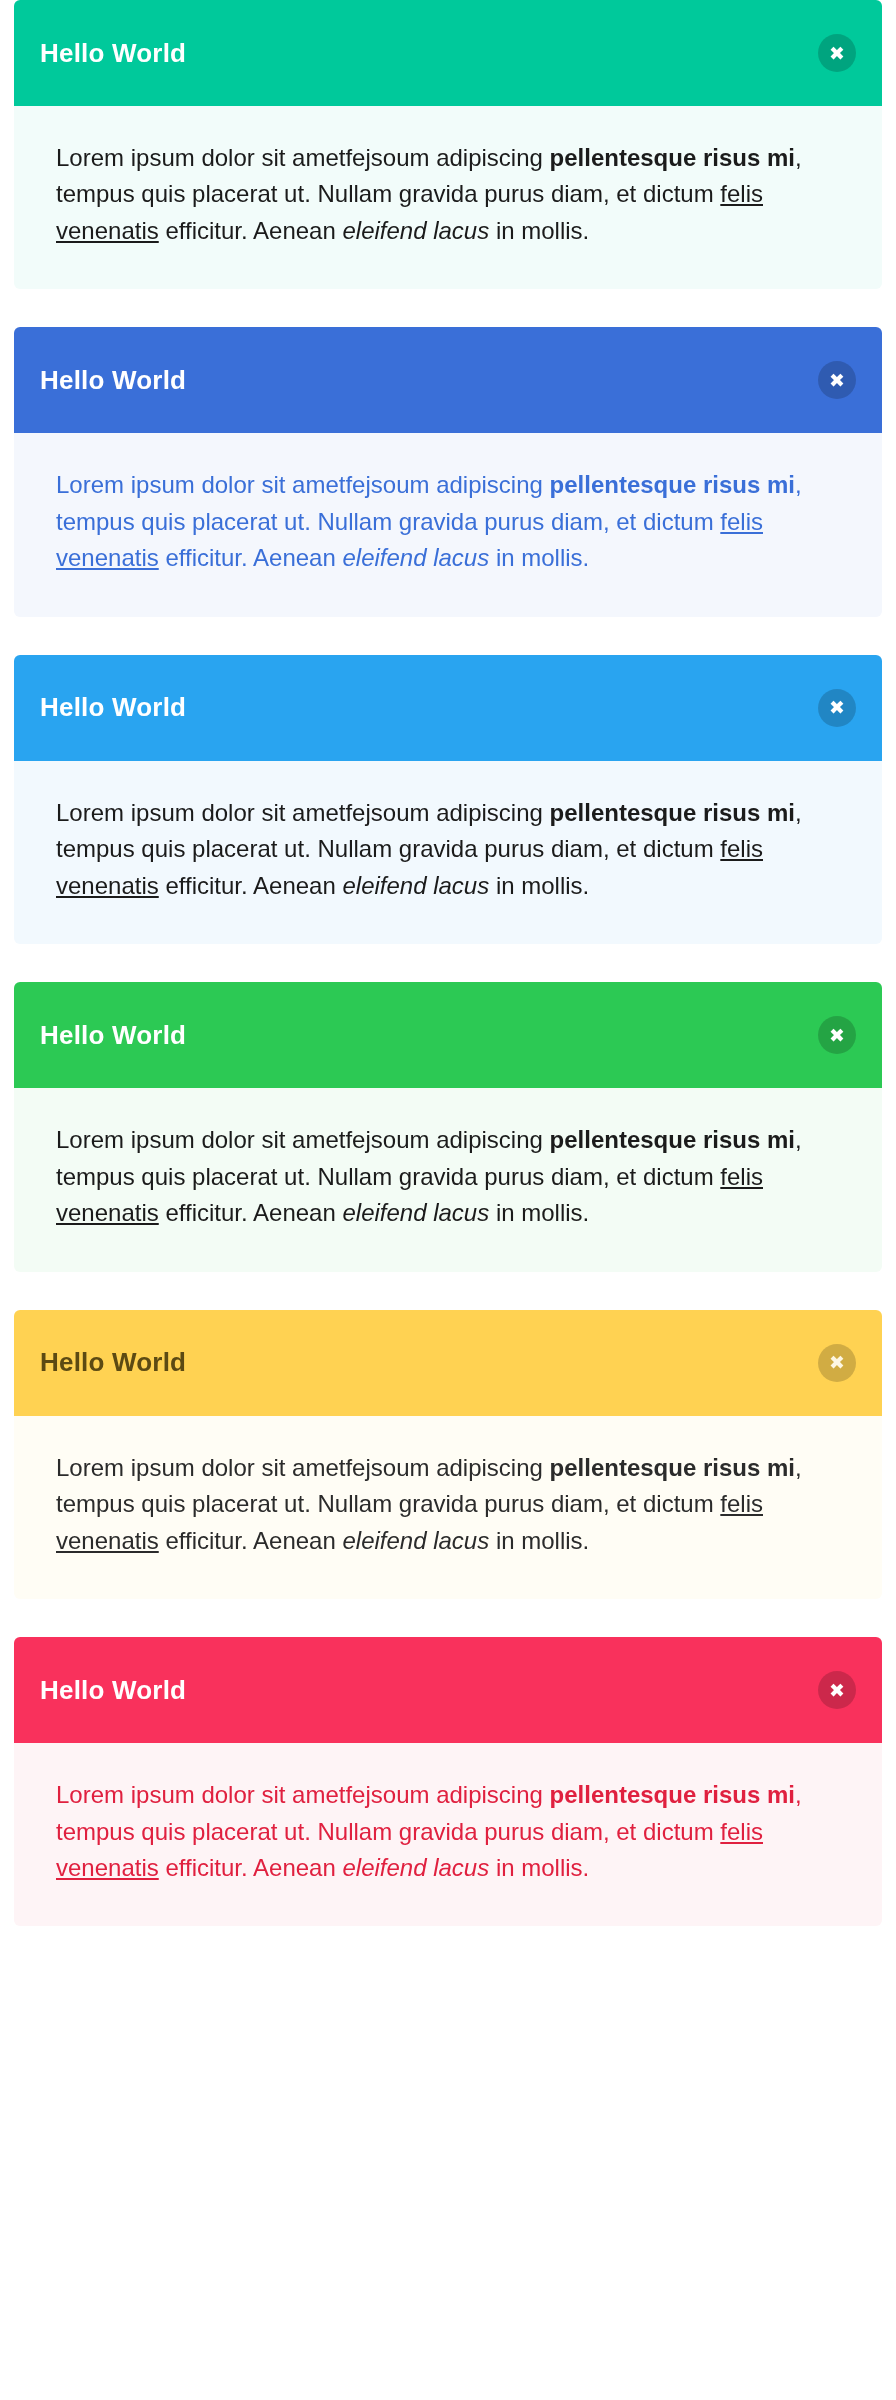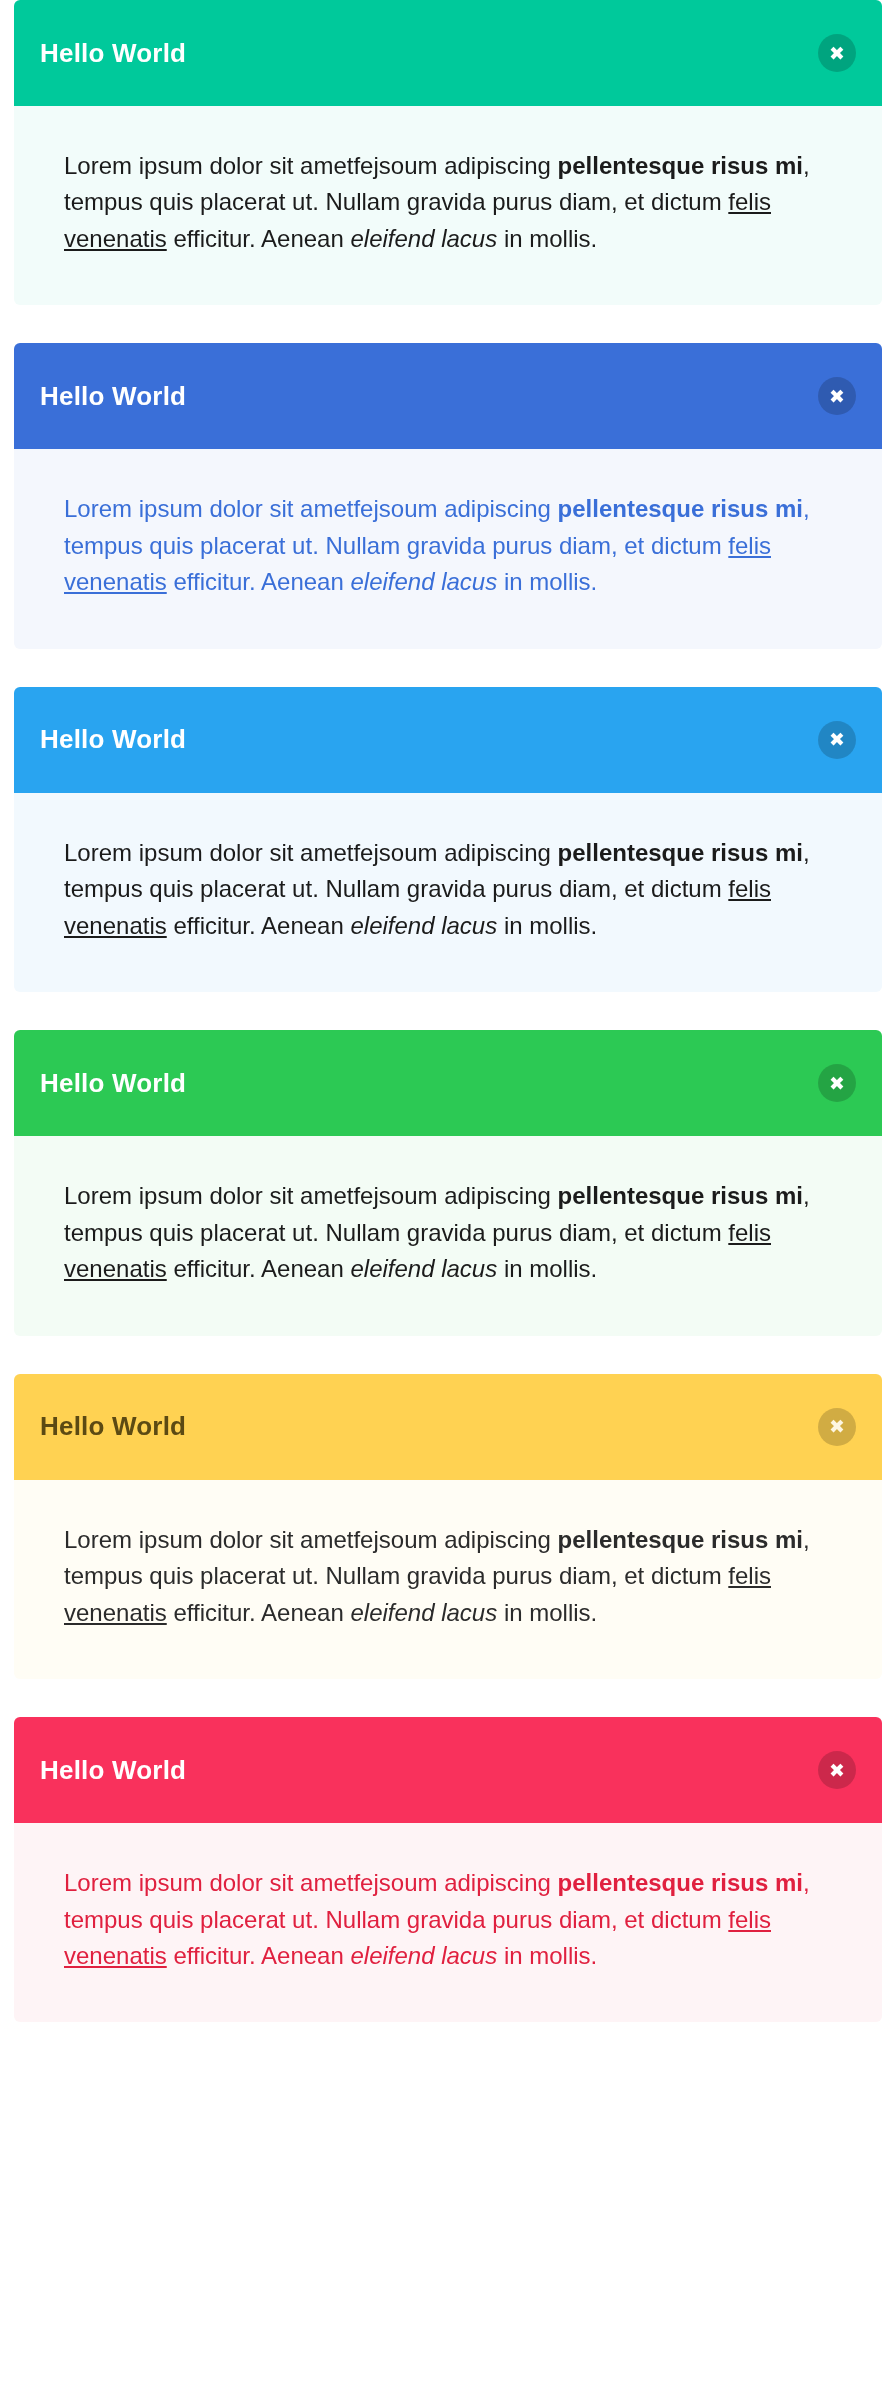--- a/index.html
+++ b/index.html
@@ -50,21 +50,21 @@
     font-size: 19px;
     line-height: 1;
     font-weight: bold;
     font-family: "DejaVu Sans", sans-serif;
   }
   .msg-body {
     padding: 34px 42px 40px 42px;
     font-size: 24px;
     line-height: 1.52;
   }
-  .msg-body p { margin: 8px; }
+  .msg-body p { margin: 0; }
   .msg-body a {
     text-decoration: underline;
   }
   .msg-body strong { font-weight: bold; }
   .msg-body em { font-style: italic; }
 
   
   .m-teal .msg-header { background: #00c99b; }
   .m-teal .msg-title { color: #ffffff; }
   .m-teal .close-btn { background: rgba(0,0,0,0.18); }

